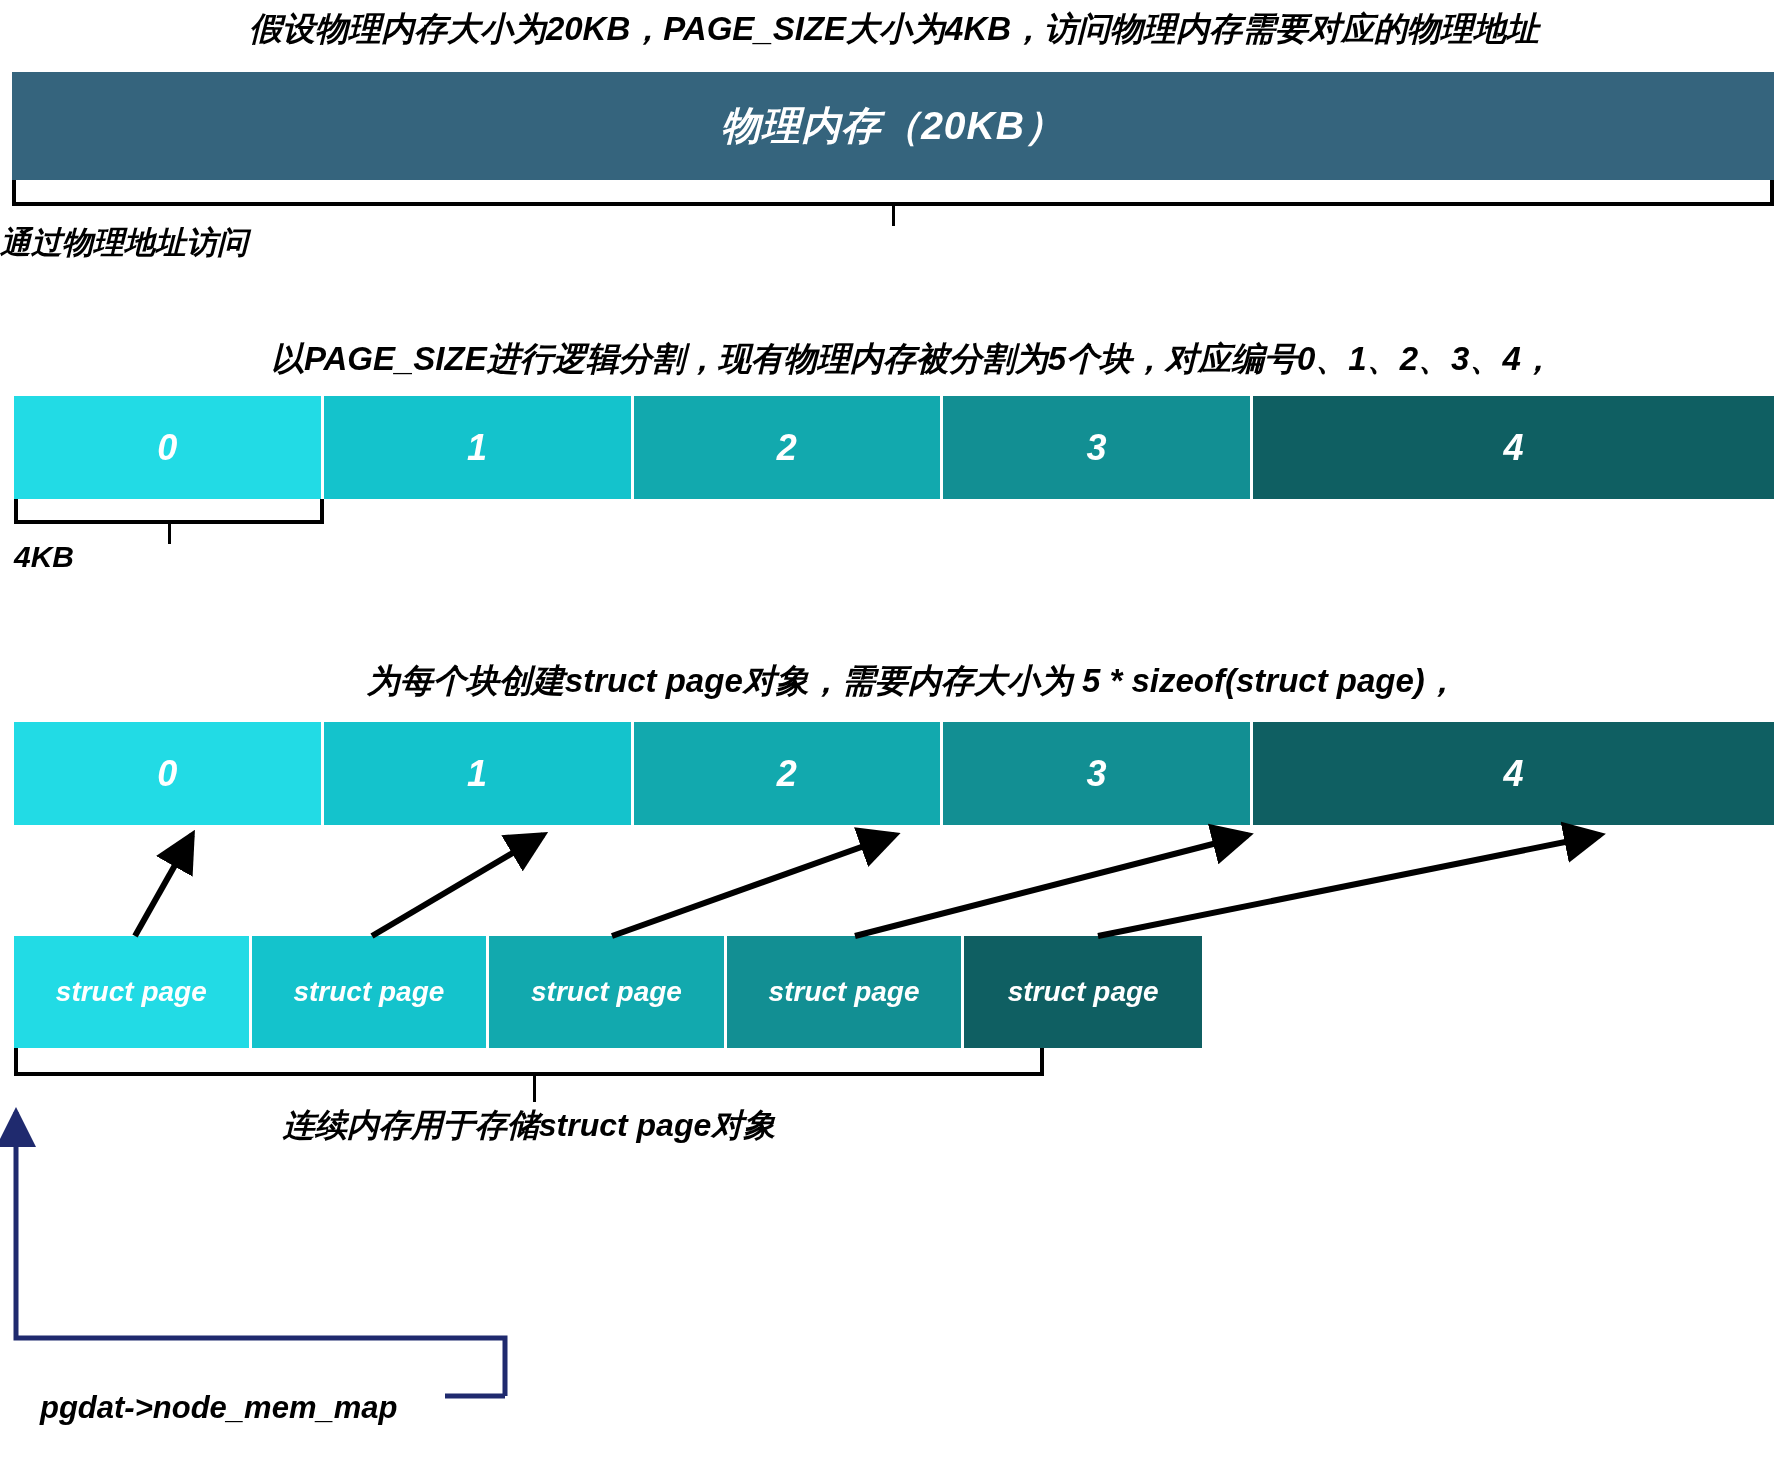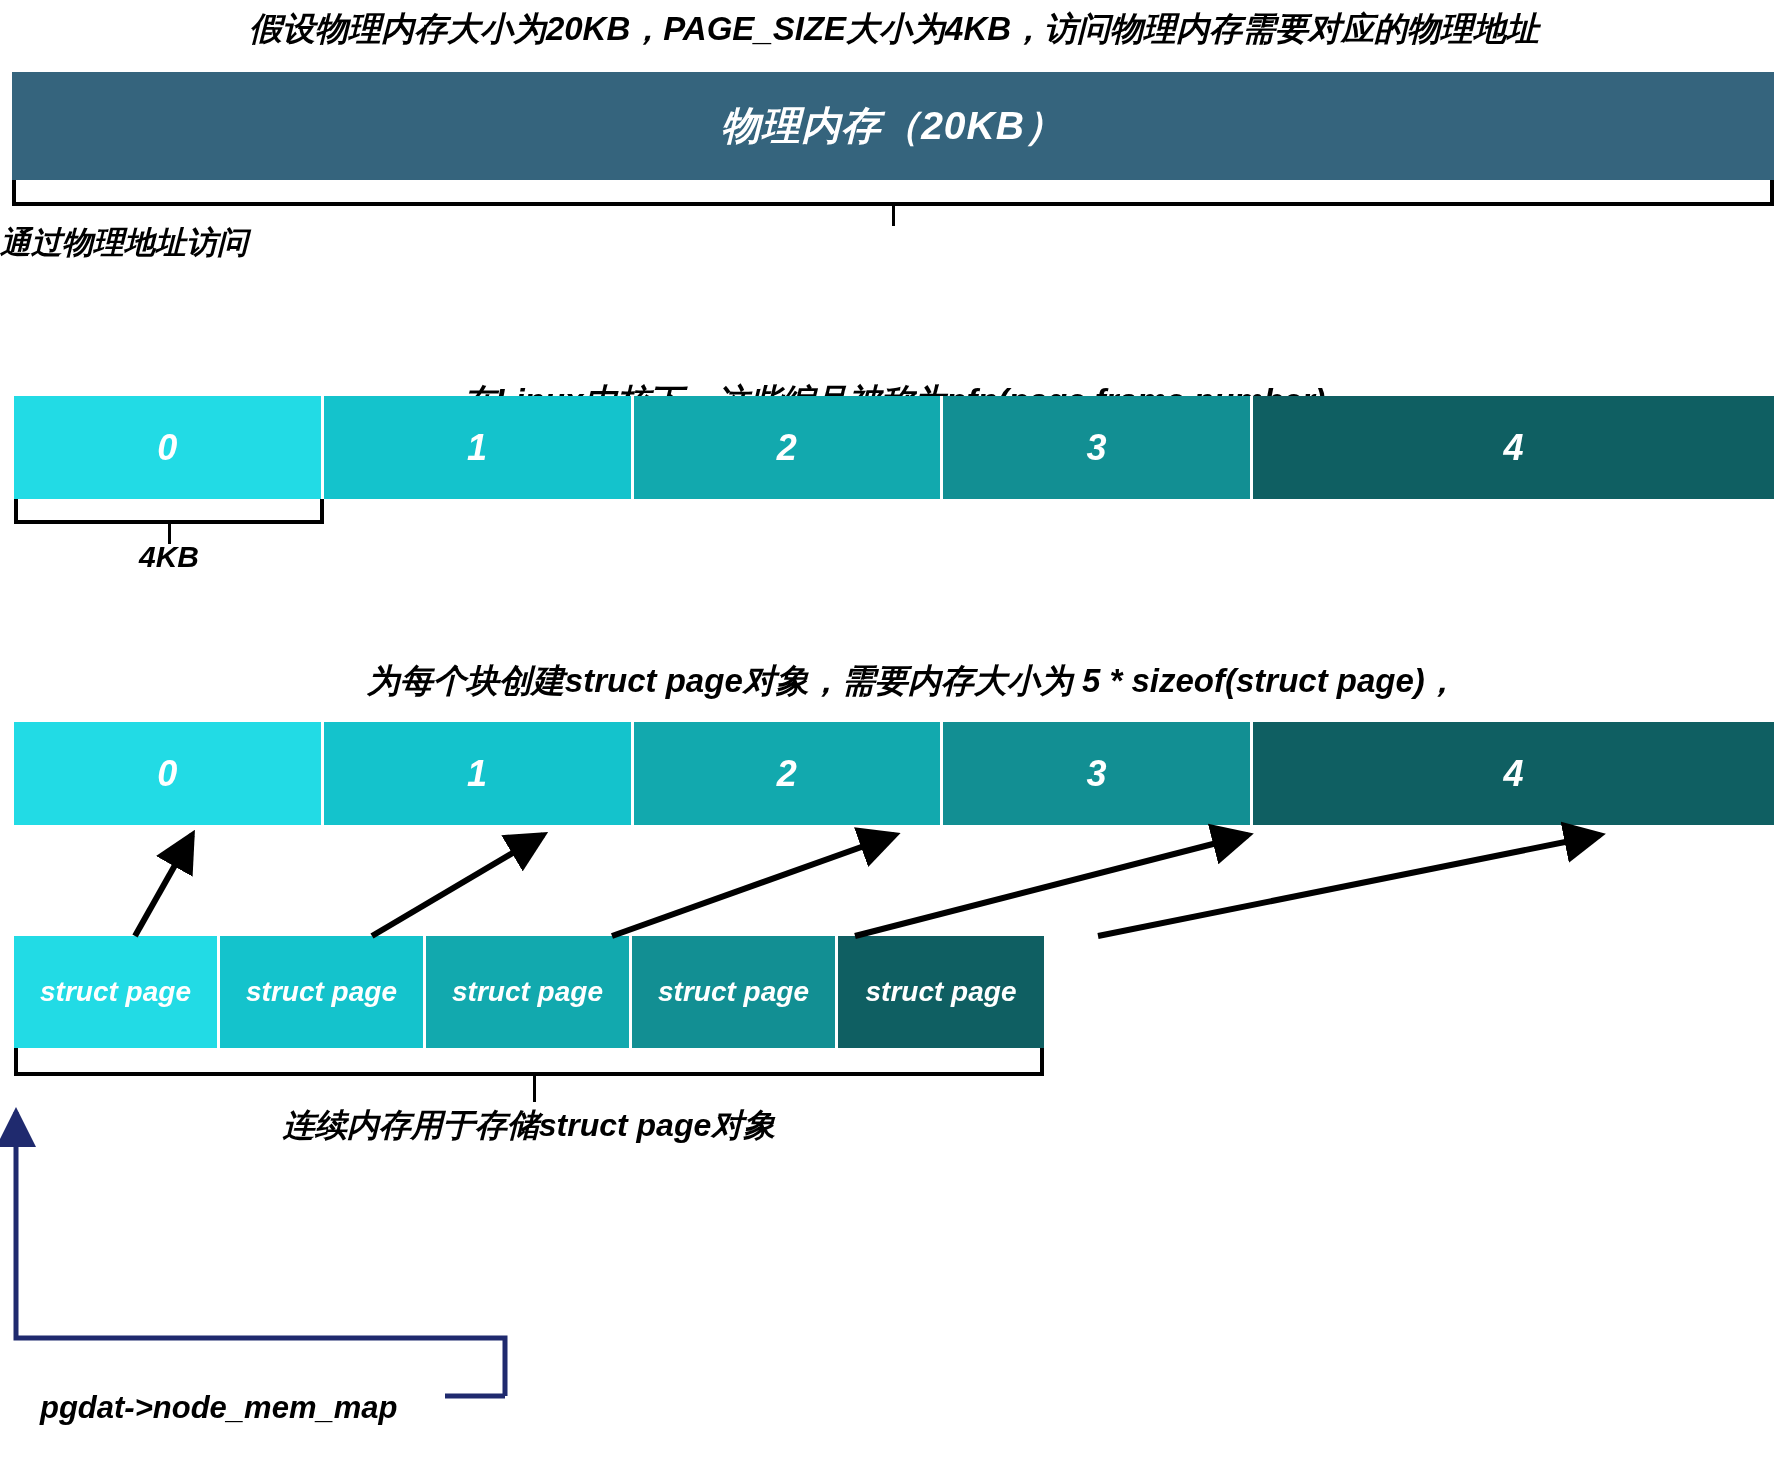--- a/index.html
+++ b/index.html
@@ -86,21 +86,20 @@
     font-size: 31px;
     font-weight: 700;
     color: #000;
   }
 
   #page-bracket { left: 14px; top: 499px; width: 310px; height: 25px; }
   #page-bracket-stem { left: 168px; top: 524px; height: 20px; }
   #page-bracket-label {
     position: absolute;
     left: 14px; top: 540px; width: 310px;
-    text-align: center;
     font-size: 30px;
     font-weight: 700;
     color: #000;
   }
 
   #sp-bracket { left: 14px; top: 1048px; width: 1030px; height: 28px; }
   #sp-bracket-stem { left: 533px; top: 1076px; height: 26px; }
   #sp-bracket-label {
     position: absolute;
     left: 14px; top: 1104px; width: 1030px;
@@ -147,21 +146,21 @@
     font-weight: 700;
     border-right: 3px solid #ffffff;
     box-sizing: border-box;
   }
   #page-row .blk:last-child { border-right: none; }
 
   
   #structpage-row {
     position: absolute;
     left: 14px; top: 936px;
-    width: 1030px; height: 112px;
+    width: 1188px; height: 112px;
     display: flex;
   }
   #structpage-row .spbox {
     height: 100%;
     display: flex;
     align-items: center;
     justify-content: center;
     color: #ffffff;
     font-size: 28px;
     font-weight: 700;
@@ -208,20 +207,21 @@
 
   <div id="phys-mem-bar">
     <span class="bar-label">物理内存（20KB）</span>
   </div>
 
   <div class="bracket" id="phys-bracket"></div>
   <div class="bracket-stem" id="phys-bracket-stem"></div>
   <div id="phys-bracket-label">通过物理地址访问</div>
 
   <div class="caption" id="caption-split">
+    <span class="line1">以PAGE_SIZE进行逻辑分割，现有物理内存被分割为5个块，对应编号0、1、2、3、4，</span>
     <span class="line2">在Linux内核下，这些编号被称为pfn(page frame number)</span>
   </div>
 
   <div id="pfn-row">
     <div class="blk" style="width:17.6%;background:#22dbe5;">
       <span>0</span>
     </div>
     <div class="blk" style="width:17.6%;background:#14c3cc;">
       <span>1</span>
     </div>

